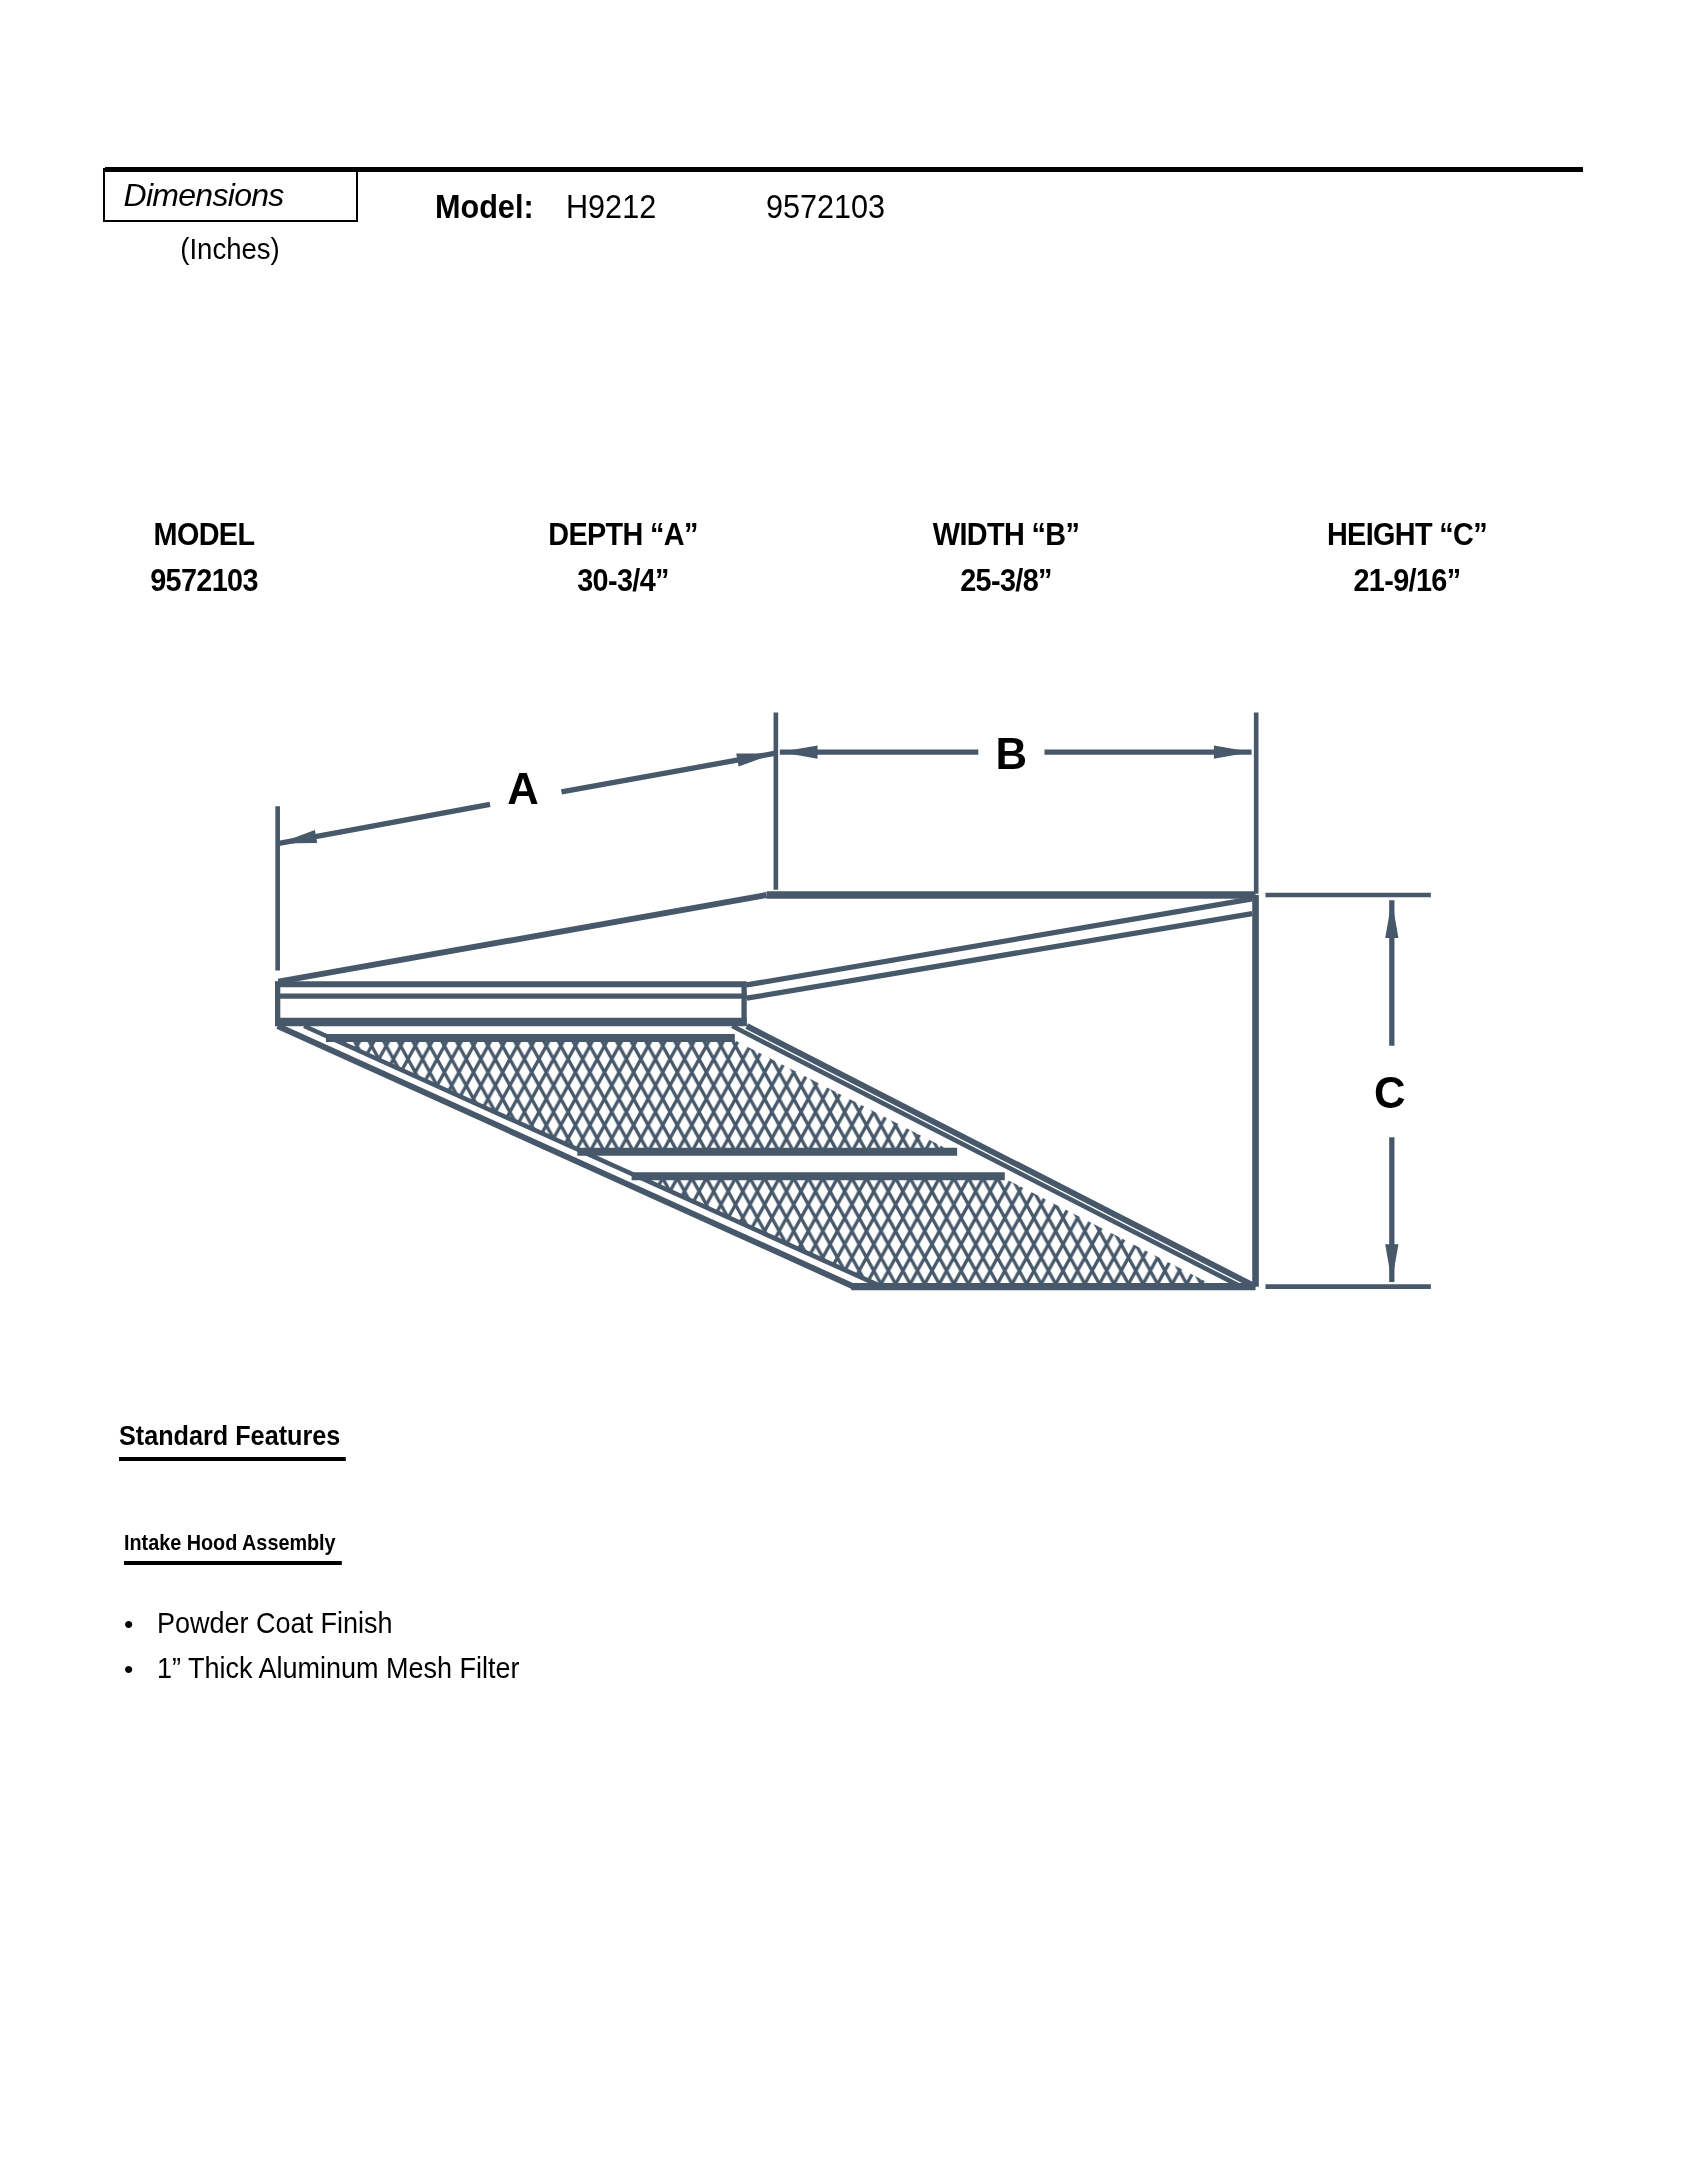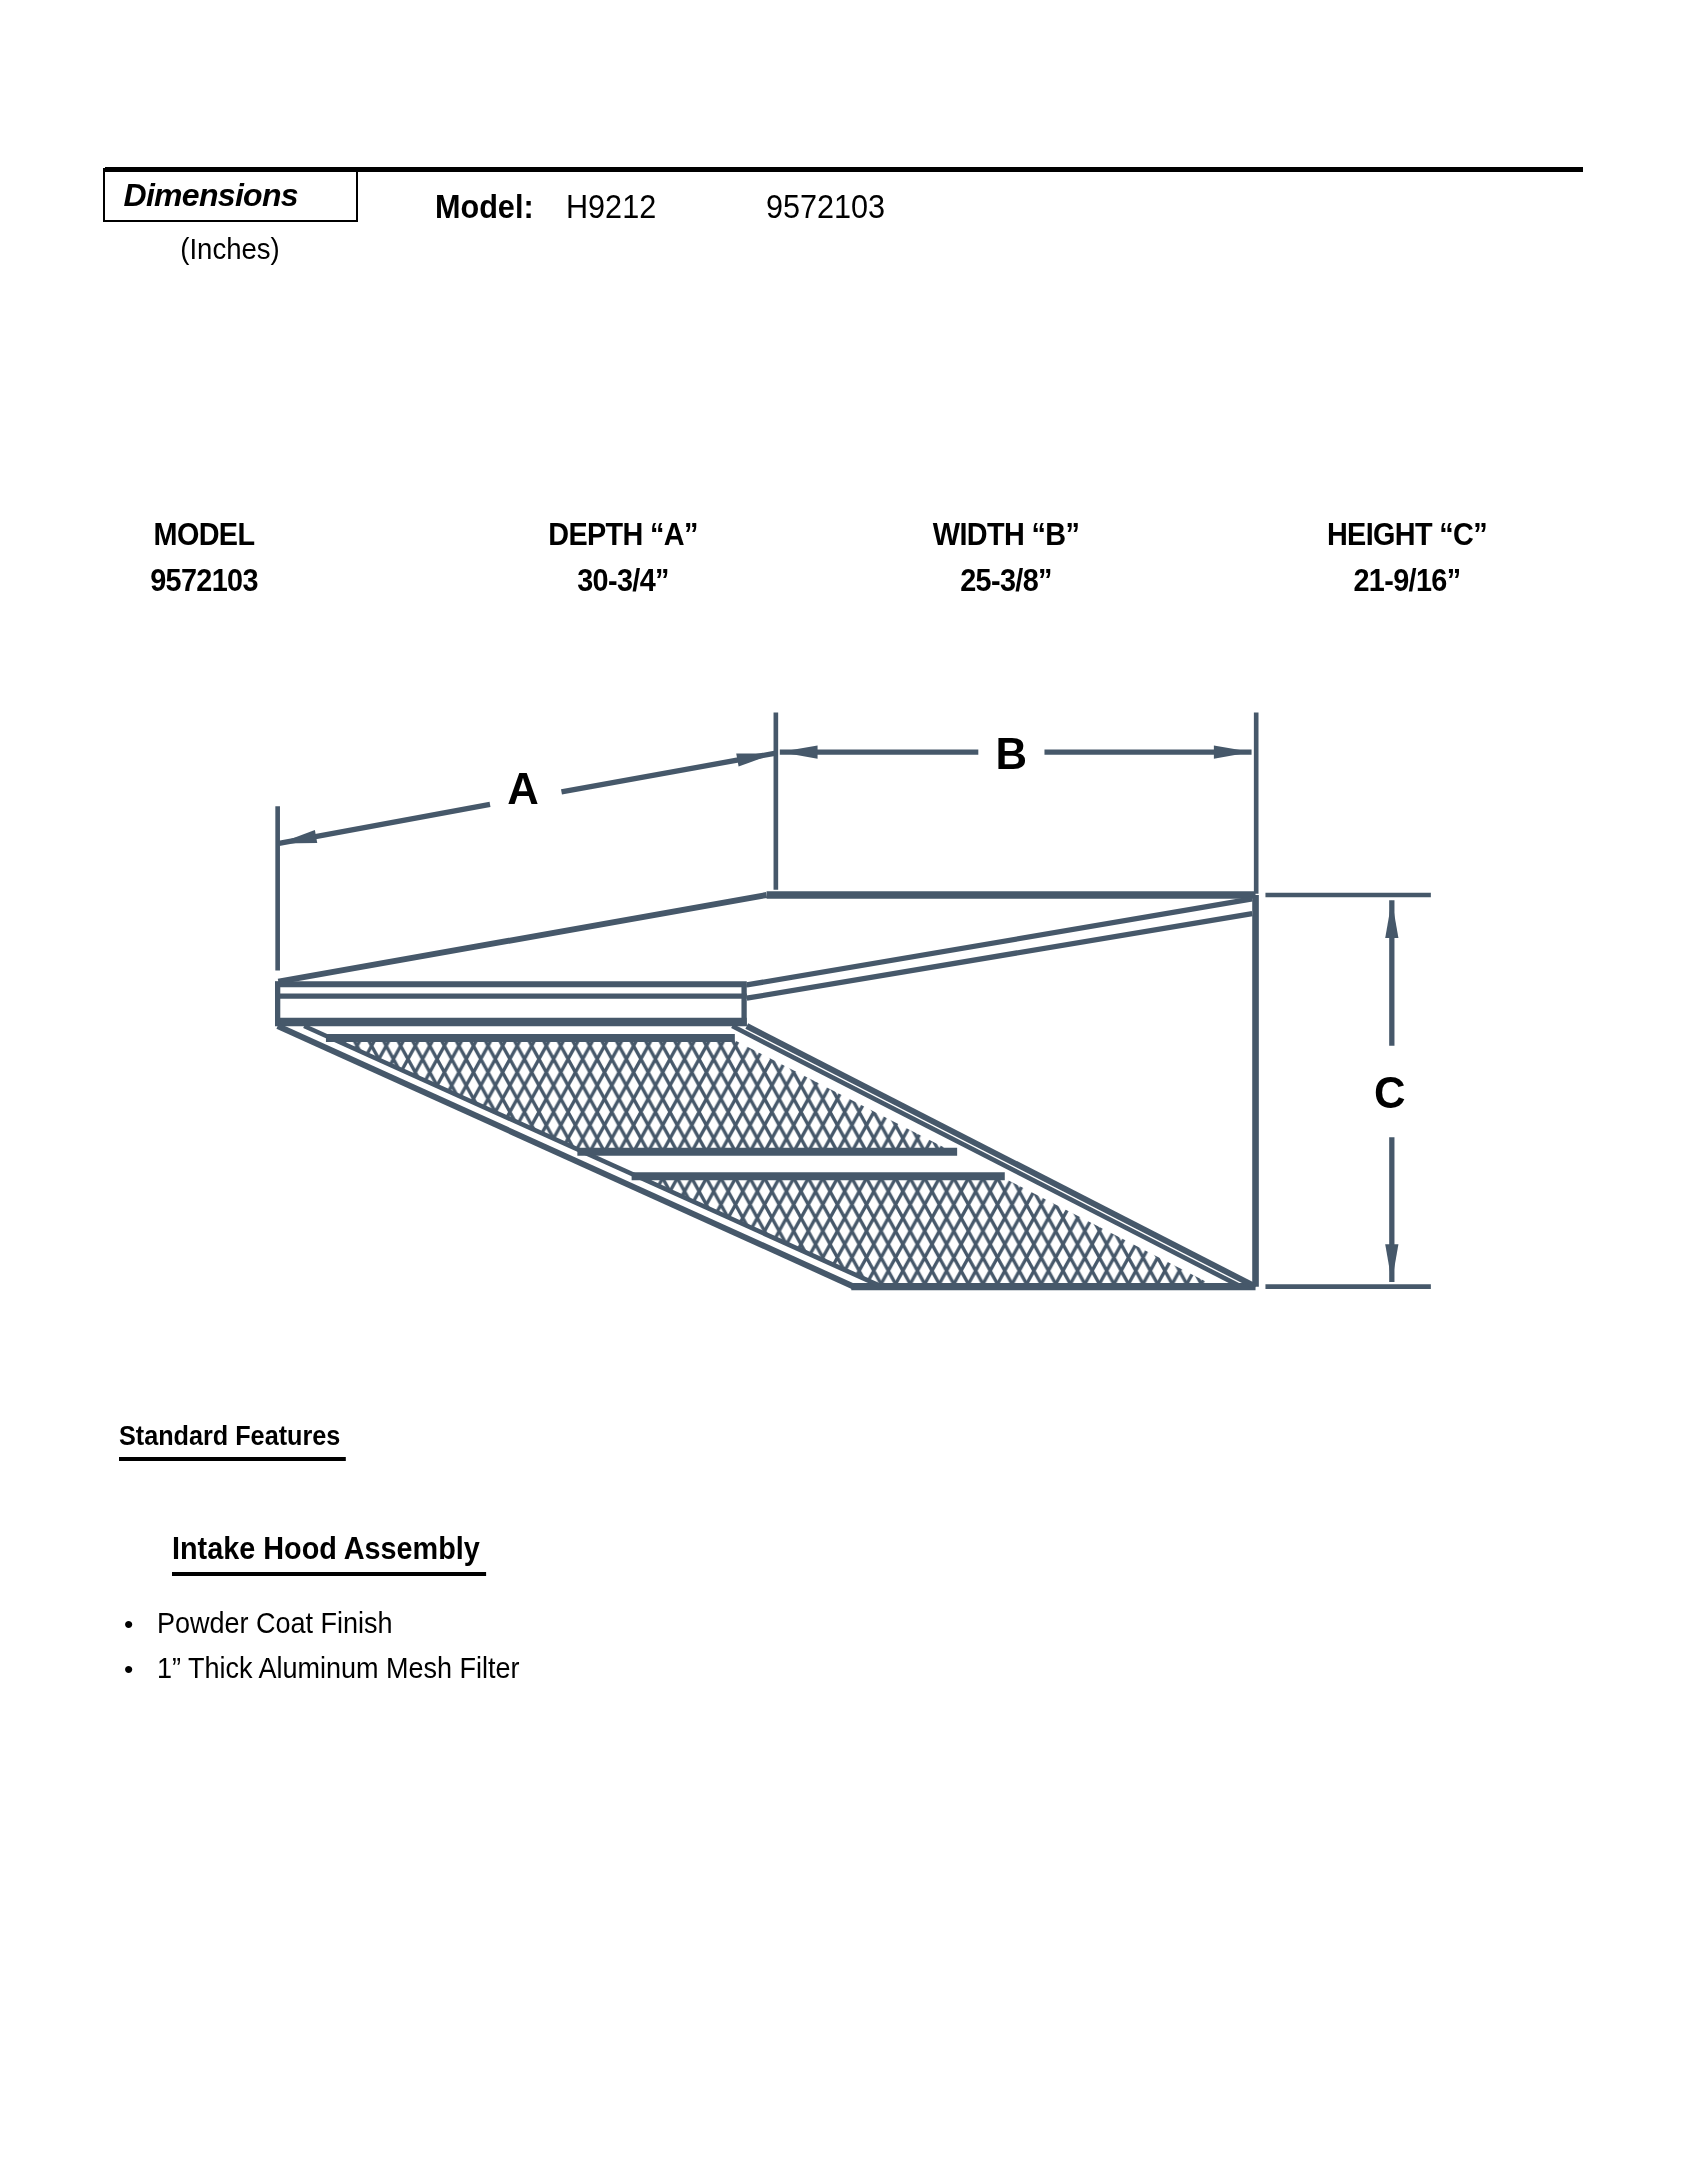--- a/index.html
+++ b/index.html
@@ -4,38 +4,38 @@
 <style>
   html,body{margin:0;padding:0;background:#ffffff;}
   body{width:1687px;height:2183px;position:relative;font-family:"Liberation Sans",sans-serif;color:#000;}
   .abs{position:absolute;}
   .cond{transform:scaleX(0.9);transform-origin:left center;display:inline-block;white-space:nowrap;}
 
   
   .top-rule{left:105px;top:167px;width:1478px;height:5.3px;background:#000;}
   .dim-box{left:103px;top:168px;width:255px;height:54px;border:2.6px solid #000;background:transparent;z-index:2;
            display:flex;align-items:center;padding-left:18.5px;box-sizing:border-box;}
-  .dim-box span{font-size:32px;font-weight:bold;font-style:italic;letter-spacing:-0.7px;}
+  .dim-box span{font-size:32px;font-weight:normal;font-style:italic;letter-spacing:-0.7px;}
   .inches{left:230px;top:233px;transform:translateX(-50%) scaleX(0.95);font-size:29px;white-space:nowrap;}
   .model-line{top:187px;font-size:34px;}
   .model-label{left:435px;font-weight:bold;}
   .model-value{left:566px;}
   .model-number{left:766px;}
 
   
   .spec-col{top:511px;text-align:center;white-space:nowrap;font-weight:bold;font-size:32px;line-height:46px;
             transform:translateX(-50%) scaleX(0.9);letter-spacing:-0.7px;}
 
   
   .diagram{left:232px;top:695px;}
   .dim-label{font-family:"Liberation Sans",sans-serif;font-weight:bold;font-size:66px;fill:#000;}
 
   
   .feat-title{left:119px;top:1420px;font-size:28px;font-weight:bold;}
-  .feat-sub{left:124px;top:1530px;font-size:32px;font-weight:bold;margin-left:48px;}
+  .feat-sub{left:124px;top:1530px;font-size:22px;font-weight:bold;}
   .feat-title .ul,.feat-sub .ul{border-bottom:4px solid #000;padding:0 6.6px 5.3px 0;display:inline-block;}
   .bullet-row{display:flex;gap:24px;font-size:30px;align-items:baseline;}
   .bullet-row .b{font-size:26.5px;}
   .bul-1{left:124px;top:1606px;}
   .bul-2{left:124px;top:1651px;}
 </style>
 </head>
 <body>
 
 <div class="page">

